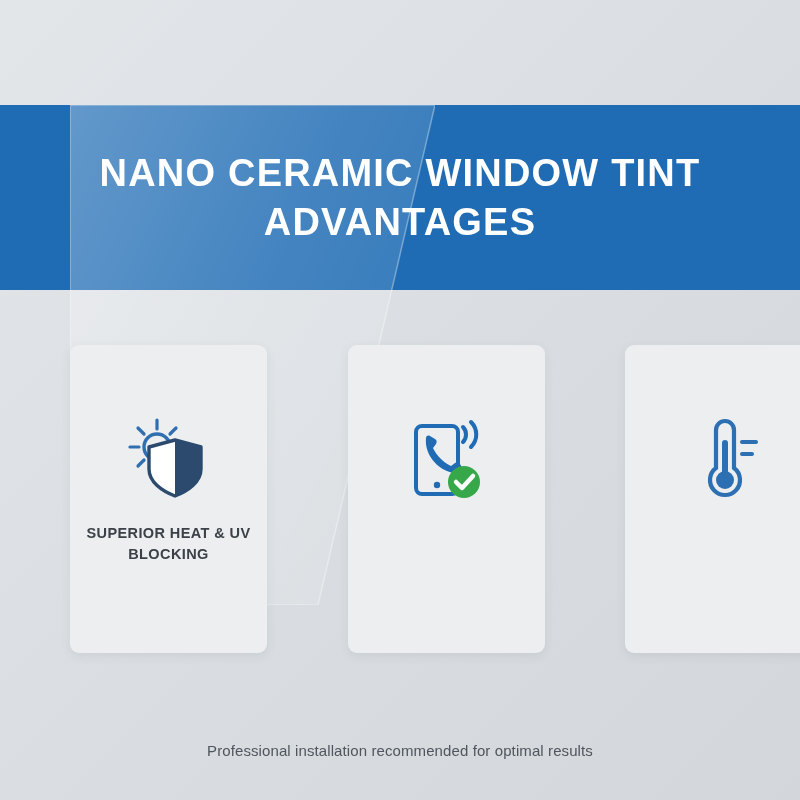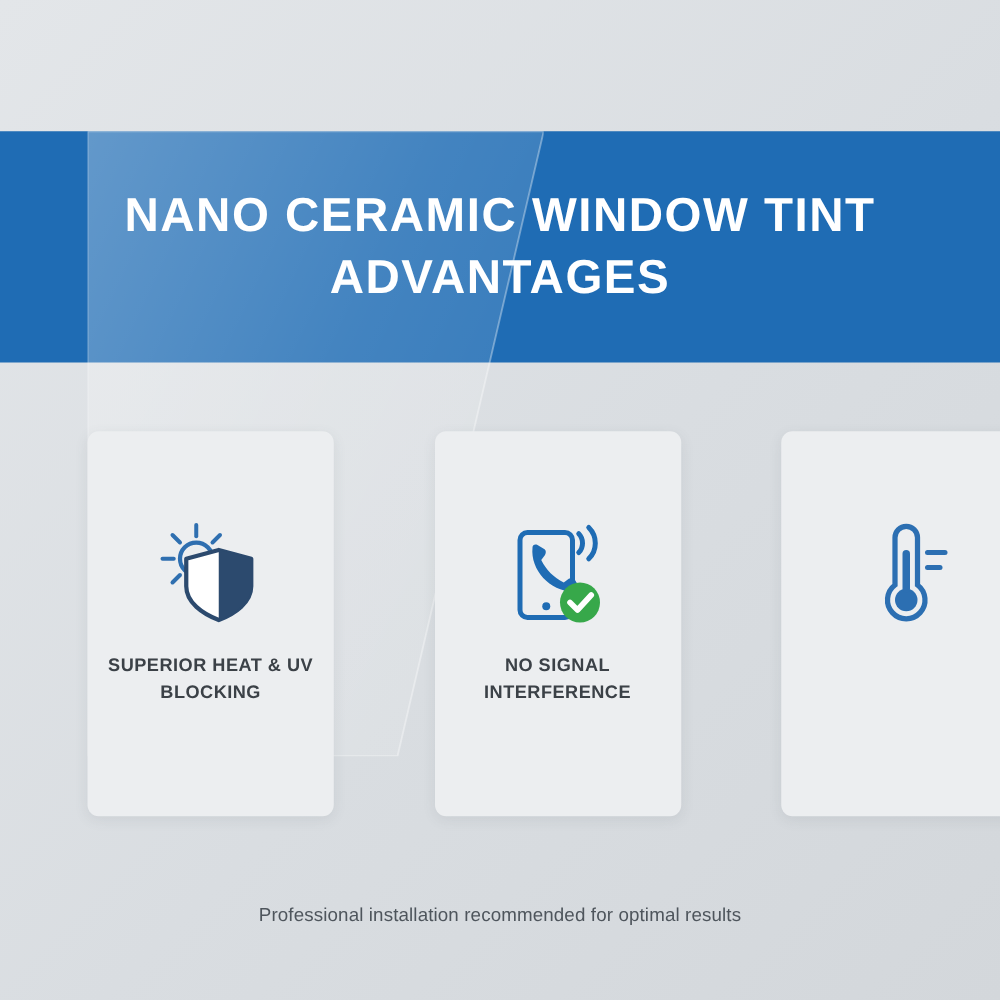--- a/index.html
+++ b/index.html
@@ -106,21 +106,21 @@
     letter-spacing: 0.4px;
     text-transform: uppercase;
     padding: 0 12px;
     box-sizing: border-box;
   }
 
   
   .footer {
     position: absolute;
     left: 0;
-    top: 724px;
+    top: 742px;
     width: 800px;
     text-align: center;
     color: #4e555c;
     font-size: 15px;
     letter-spacing: 0.1px;
   }
 </style>
 </head>
 <body>
 
@@ -165,21 +165,20 @@
                    C43 50 49 56 57 60 L61 57 C63 56 65 56 66 58 L69 63
                    C70 65 69 67 67 67 C48 69 30 51 32 32 Z" fill="#1f6cb4"></path>
           <g fill="none" stroke="#1f6cb4" stroke-width="4" stroke-linecap="round">
             <path d="M69 36 C73 32 73 25 69 21"></path>
             <path d="M77 41 C84 34 84 23 77 16"></path>
           </g>
           <circle cx="70" cy="76" r="16" fill="#37a84a"></circle>
           <path d="M62 76 L68 82 L79 70" fill="none" stroke="#ffffff" stroke-width="4.5" stroke-linecap="round" stroke-linejoin="round"></path>
         </svg>
       </div>
-      <div class="card-label">NO SIGNAL INTERFERENCE</div>
     </div>
 
     <div class="card">
       <div class="card-icon">
         <svg width="104" height="104" viewBox="0 0 104 104">
           <path d="M44 24 a9 9 0 0 1 18 0 v38 a15 15 0 1 1 -18 0 Z" fill="none" stroke="#2c6fb2" stroke-width="4.2"></path>
           <circle cx="53" cy="74" r="9" fill="#2c6fb2"></circle>
           <rect x="50" y="34" width="6" height="34" rx="3" fill="#2c6fb2"></rect>
           <g stroke="#2c6fb2" stroke-width="4" stroke-linecap="round">
             <line x1="70" y1="36" x2="84" y2="36"></line>

